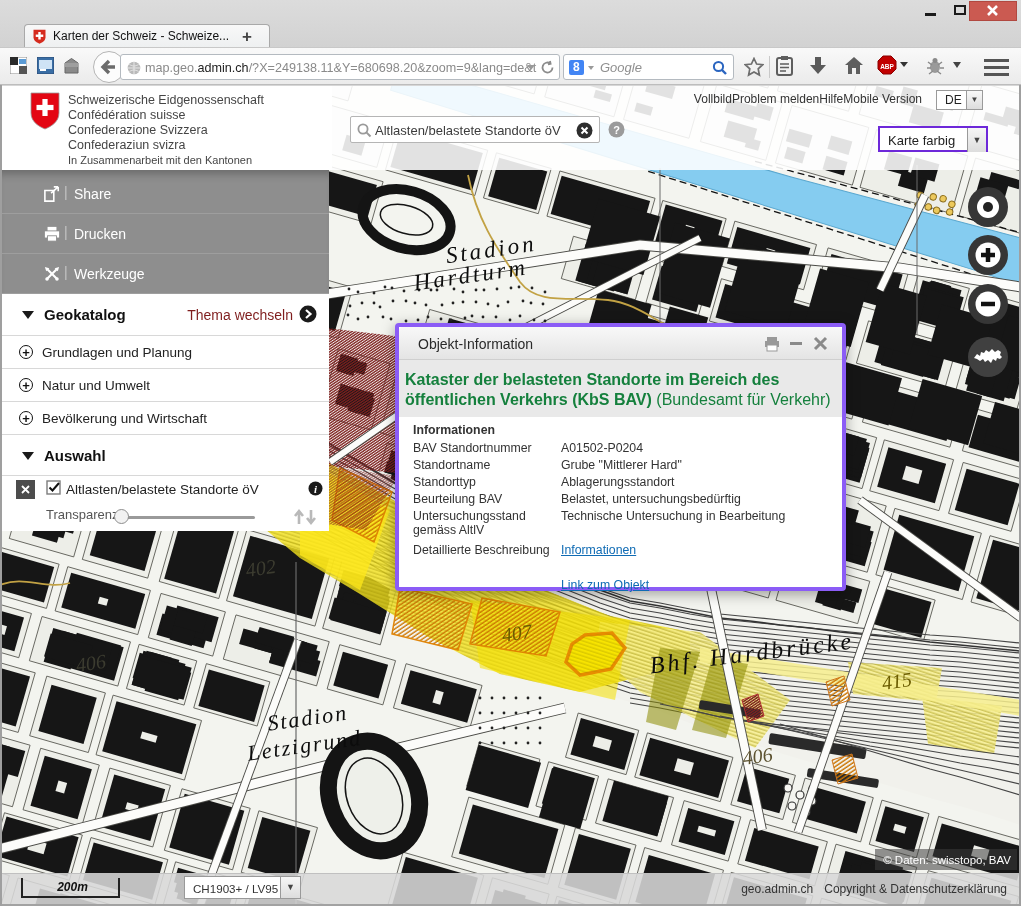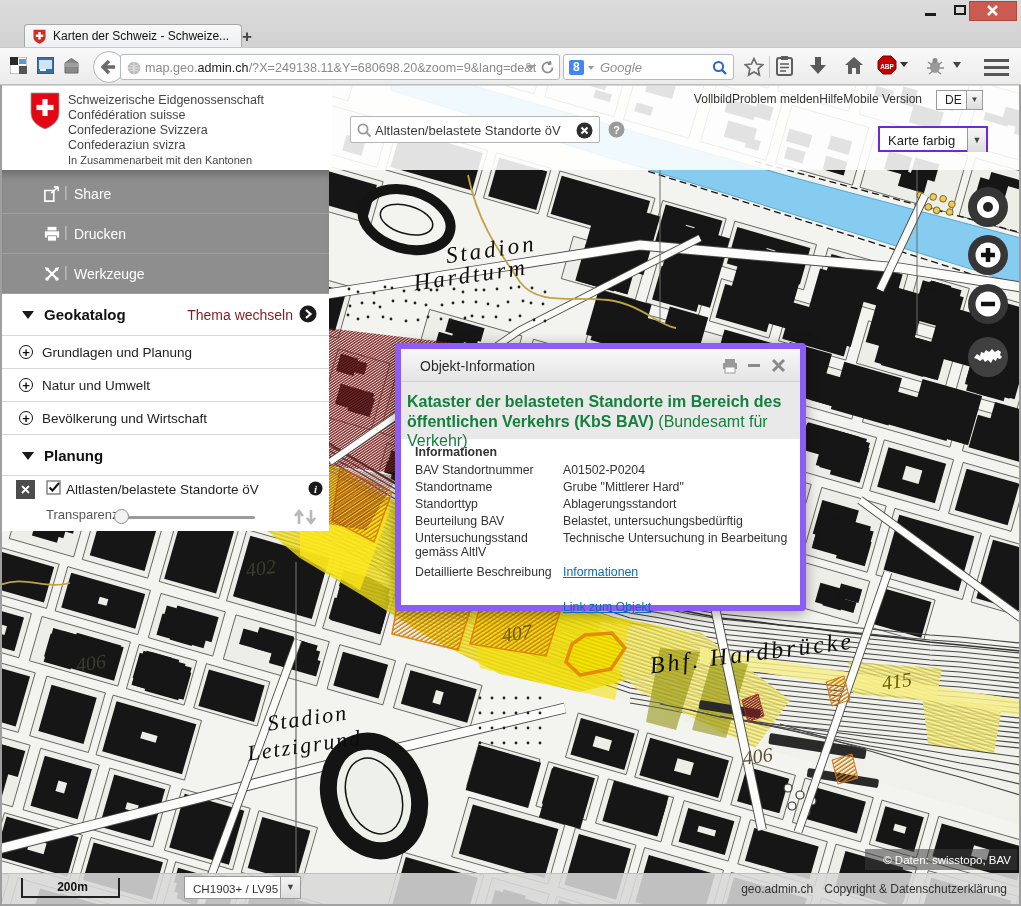--- a/index.html
+++ b/index.html
@@ -1,18 +1,18 @@
 <!DOCTYPE html>
 <html><head><meta charset="utf-8"><style>
 * { margin:0; padding:0; box-sizing:border-box; }
 body { width:1021px; height:906px; overflow:hidden; font-family:"Liberation Sans",sans-serif; background:#d6d6d6; position:relative; }
 #win { position:absolute; inset:0; border-left:2px solid #9f9f9f; border-right:2px solid #9f9f9f; border-top:1px solid #8a8a8a; }
 
 #titlebar { position:absolute; left:0; top:0; width:100%; height:47px; background:linear-gradient(#dcdcdc,#d2d2d2); }
-#tab { position:absolute; left:24px; top:24px; width:218px; height:23px; background:linear-gradient(#f8f8f8,#eef0f1); border:1px solid #a9a9a9; border-bottom:none; border-radius:4px 4px 0 0; }
+#tab { position:absolute; left:24px; top:24px; width:246px; height:23px; background:linear-gradient(#f8f8f8,#eef0f1); border:1px solid #a9a9a9; border-bottom:none; border-radius:4px 4px 0 0; }
 #tab .t { position:absolute; left:28px; top:4px; font-size:12px; color:#111; white-space:nowrap; }
 #newtab { position:absolute; left:242px; top:27px; font-size:17px; color:#444; font-weight:bold; }
 .winbtn { position:absolute; top:1px; }
 #navbar { position:absolute; left:0; top:47px; width:100%; height:38px; background:linear-gradient(#f9f9f9,#ebebeb); border-bottom:1px solid #bdbdbd; border-top:1px solid #c8c8c8;}
 #urlbar { position:absolute; left:120px; top:6px; width:440px; height:26px; background:#fff; border:1px solid #b4bac0; border-radius:3px; }
 #urlbar .u { position:absolute; left:24px; top:6px; font-size:12.6px; color:#8a8a8a; white-space:nowrap; overflow:hidden; width:398px;}
 #urlbar .u b { color:#222; font-weight:normal; }
 #backbtn { position:absolute; left:93px; top:3px; width:32px; height:32px; border-radius:50%; background:#fcfcfc; border:1px solid #b5b5b5; }
 #searchbox { position:absolute; left:563px; top:6px; width:171px; height:26px; background:#fff; border:1px solid #b4bac0; border-radius:3px; }
 
@@ -44,35 +44,35 @@
 .cathead { position:relative; height:41px; }
 .cathead .tri { position:absolute; left:20px; top:17px; width:0; height:0; border:6px solid transparent; border-top:8px solid #1a1a1a; }
 .cathead .tt { position:absolute; left:42px; top:12px; font-size:15px; font-weight:bold; color:#111; }
 .catitem { position:relative; height:33px; border-top:1px solid #d8d8d8; font-size:13.5px; color:#222; }
 .catitem .pl { position:absolute; left:17px; top:9px; width:14px; height:14px; border:1.5px solid #111; border-radius:50%; color:#111; text-align:center; line-height:13px; font-weight:bold; font-size:13px;}
 .catitem .tx { position:absolute; left:40px; top:9px; }
 #selrow { position:relative; height:30px; border-top:1px solid #d8d8d8; font-size:13.5px; color:#222; }
 #transrow { position:relative; height:26px; font-size:13px; color:#555; }
 #menuclose { position:absolute; left:47px; top:367px; width:240px; height:29px; background:#3f3f3f; color:#fff; font-weight:bold; font-size:14px; text-align:center; line-height:29px; }
 
-#popup { position:absolute; left:393px; top:237px; width:411px; height:268px; background:#fff; border:6px solid #8b5cf6; border-radius:4px; box-shadow:0 3px 14px rgba(0,0,0,0.35);margin-top:20px; }
+#popup { position:absolute; left:393px; top:237px; width:451px; height:268px; background:#fff; border:4px solid #8b5cf6; border-radius:4px; box-shadow:0 3px 14px rgba(0,0,0,0.35); }
 #pophead { position:relative; height:33px; background:linear-gradient(#f8f8f8,#e4e4e4); border-bottom:1px solid #cfcfcf; border-radius:4px 4px 0 0; }
 #pophead .t { position:absolute; left:19px; top:9px; font-size:14px; color:#2a2a2a; }
 #popgray { position:relative; height:57px; background:#e9e9e9; font-size:16px; color:#15803d; padding:10px 10px 0 6px; line-height:19.5px; }
 #popbody { position:relative; font-size:12.3px; color:#333; }
 .prow { position:absolute; left:14px; }
 .pval { position:absolute; left:162px; }
 a.lnk { color:#0f6bb4; text-decoration:underline; }
 
 .mbtn { position:absolute; left:965px; border-radius:50%; }
 
-#daten { position:absolute; right:2px; top:763px; height:21px; padding:0 6px 0 18px; background:rgba(60,60,60,0.55); color:#fff; font-size:11.5px; line-height:22px; }
+#daten { position:absolute; right:2px; top:763px; height:21px; padding:0 6px 0 8px; background:rgba(60,60,60,0.55); color:#fff; font-size:11.5px; line-height:22px; }
 #footer { position:absolute; left:0; top:787px; width:1017px; height:31px; background:rgba(216,216,216,0.88); border-top:1px solid #c0c0c0; }
 #footer2 { position:absolute; left:0; top:818px; width:1017px; height:2px; background:#a2a2a2; }
-#scale { position:absolute; left:19px; top:4px; width:99px; height:20px; border-left:2px solid #222; border-right:2px solid #222; border-bottom:2px solid #222; }
+#scale { position:absolute; left:19px; top:4px; width:99px; height:20px; border-left:2px solid #222; border-right:2px solid #222; border-bottom:2px solid #222;font-style:italic; }
 #scale .t { position:absolute; left:0; width:99px; text-align:center; top:2px; font-size:12px; font-weight:bold; color:#111; }
 #coordsel { position:absolute; left:182px; top:2px; width:117px; height:23px; background:#fff; border:1px solid #999; font-size:12px; color:#333; }
 #coordsel .a { position:absolute; right:0; top:0; width:20px; height:21px; border-left:1px solid #999; background:linear-gradient(#f6f6f6,#ddd); text-align:center; font-size:9px; line-height:21px; color:#444;}
 #coordsel .v { position:absolute; left:8px; top:5px; font-size:11.6px; }
 #ftright { position:absolute; right:12px; top:8px; font-size:12px; color:#333; }
 #ftright span { margin-left:11px; }
 </style></head><body>
 <div id="win"></div>
 <div id="titlebar">
   <div class="winbtn" style="left:915px;top:0;width:30px;height:20px;">
@@ -1062,21 +1062,21 @@
   <div class="catitem">
           <div class="pl">+</div>
           <span class="tx">Natur und Umwelt</span>
         </div>
   <div class="catitem">
           <div class="pl">+</div>
           <span class="tx">Bevölkerung und Wirtschaft</span>
         </div>
   <div class="cathead" style="border-top:1px solid #d8d8d8;">
           <div class="tri"></div>
-          <span class="tt">Planung</span>
+          <span class="tt">Auswahl</span>
         </div>
   <div id="selrow">
     <div style="position:absolute;left:14px;top:4px;width:19px;height:19px;background:#4c4c4c;"><svg width="19" height="19">
               <path d="M6,6 L13,13 M13,6 L6,13" stroke="#fff" stroke-width="1.8"></path>
             </svg></div>
     <svg style="position:absolute;left:44px;top:4px;" width="16" height="16">
             <rect x="1" y="1" width="13" height="13" fill="#fff" stroke="#7d7d7d" stroke-width="1.4"></rect>
             <path d="M3.5,7.5 L6.5,10.5 L13,3" stroke="#111" stroke-width="2" fill="none"></path>
           </svg>
     <span style="position:absolute;left:64px;top:6px;">Altlasten/belastete Standorte öV</span>

